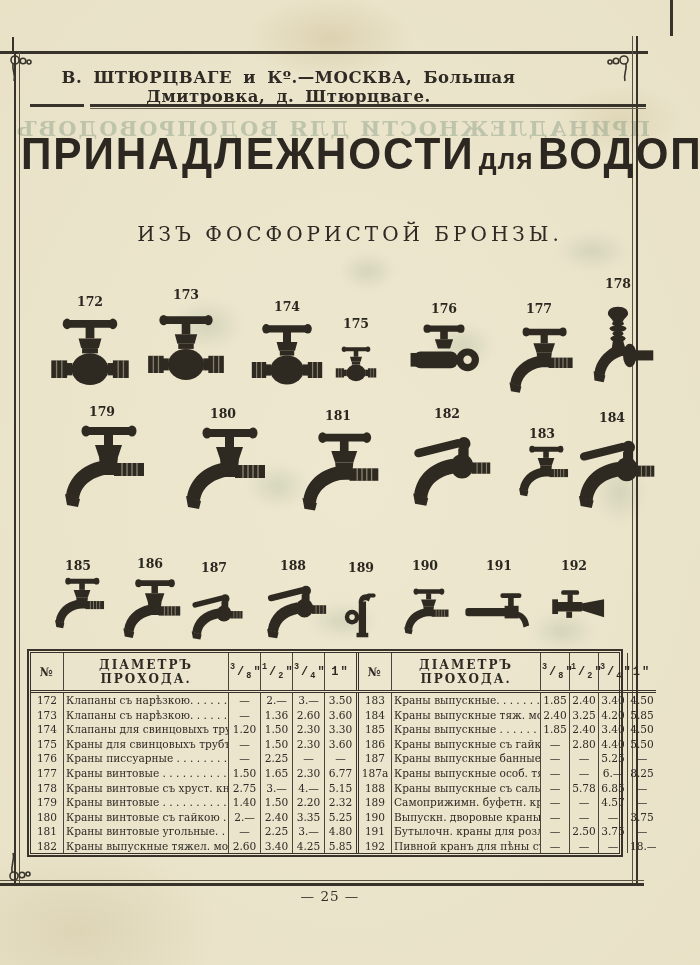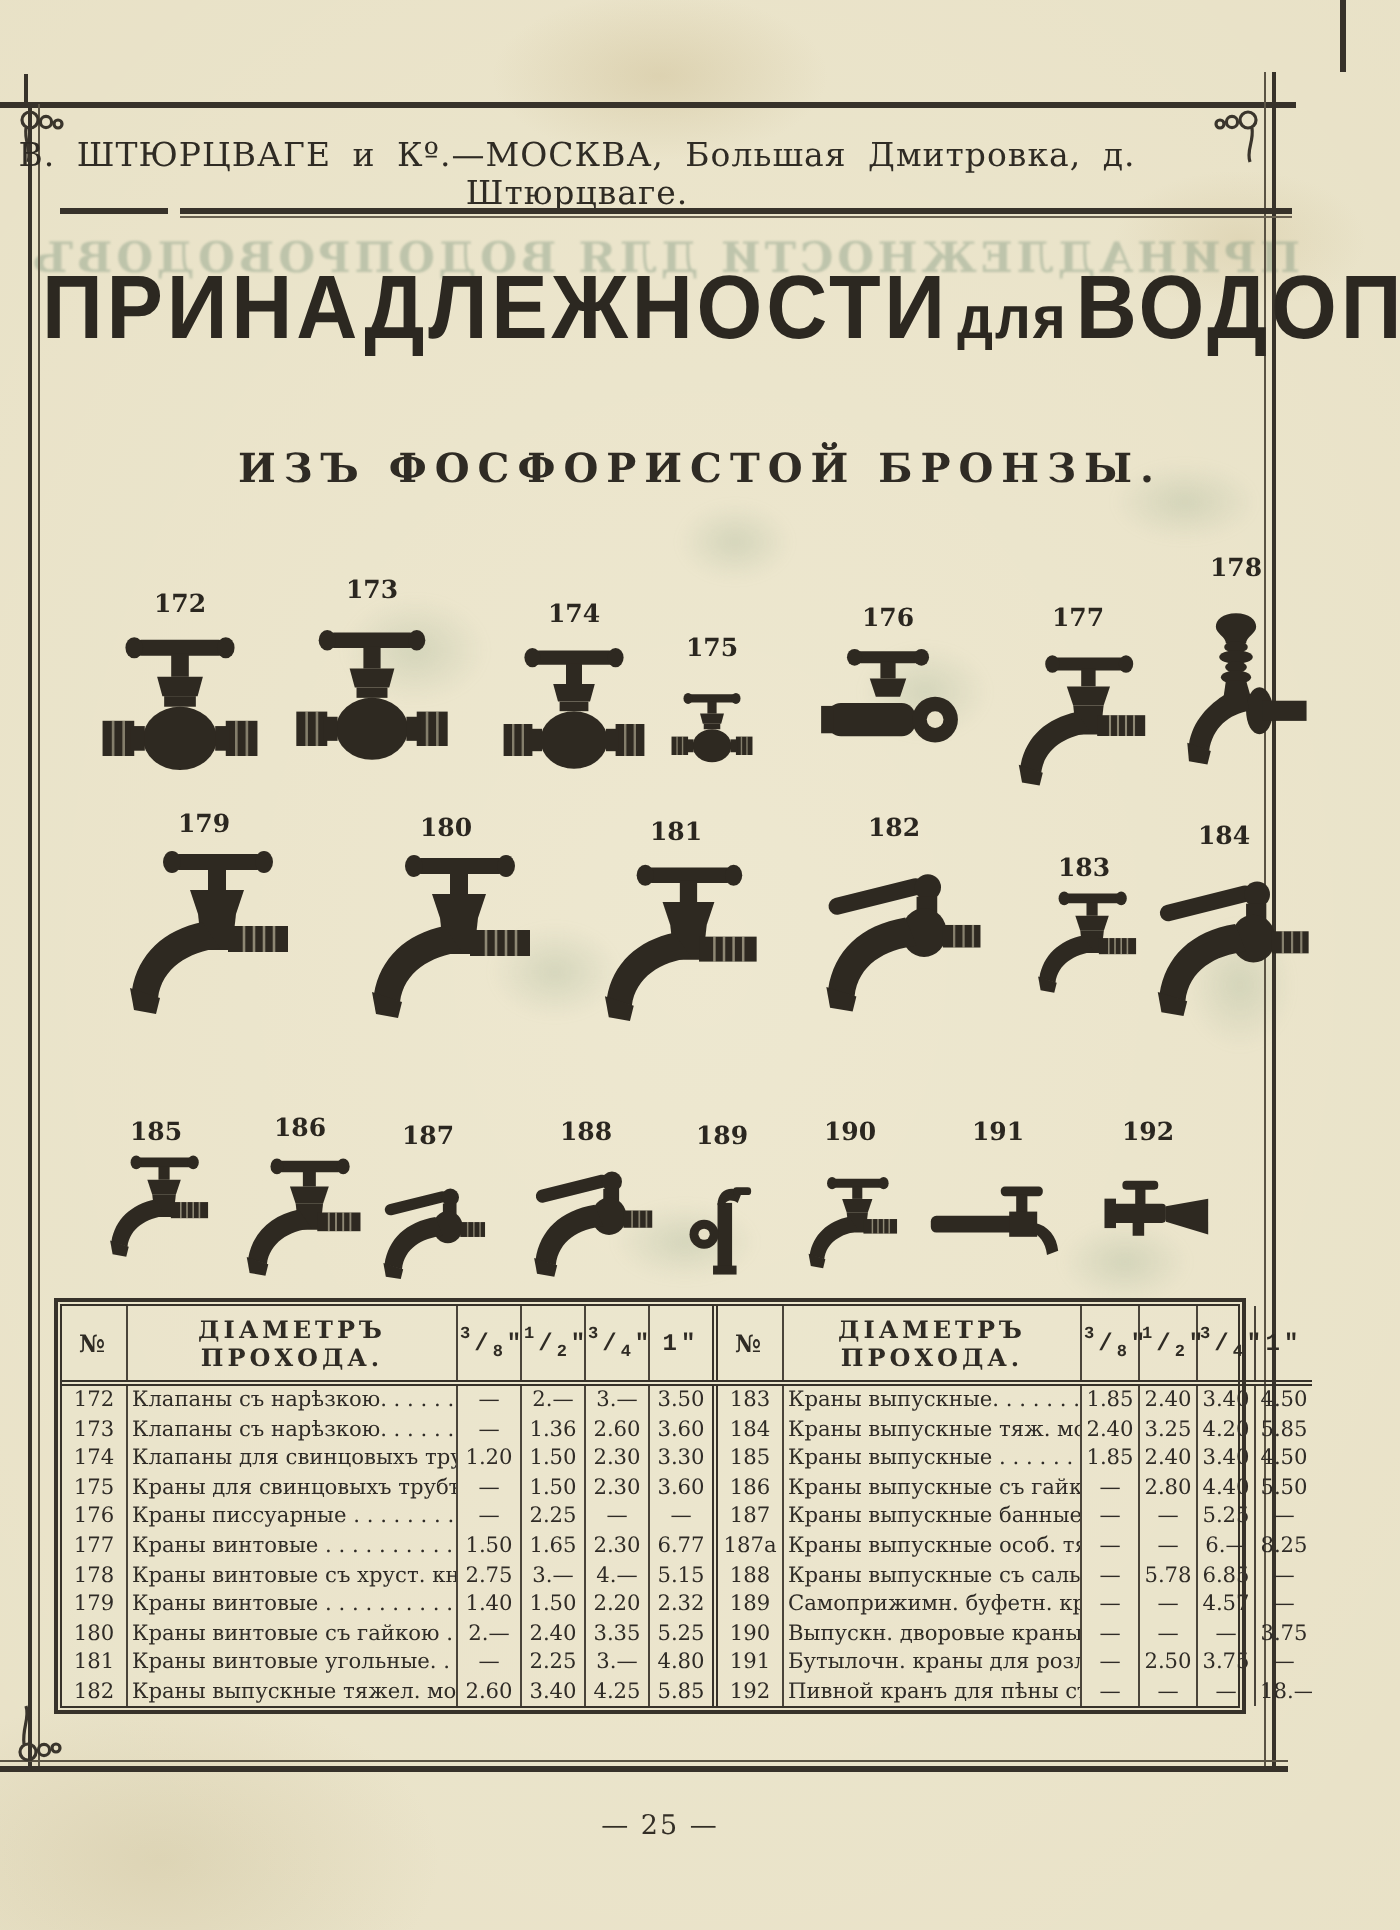--- a/index.html
+++ b/index.html
@@ -21,36 +21,36 @@
     filter:blur(3px);}
   .ghost-title{
     position:absolute;transform:scaleX(-1);color:rgba(128,152,128,.42);
     font-weight:bold;font-size:21px;letter-spacing:2px;text-align:center;
     filter:blur(.5px);white-space:nowrap;
   }
   .corner-orn{position:absolute;color:#3a352c;}
   
   .masthead{
     position:absolute;left:0;top:68px;width:577px;text-align:center;
-    font-size:16.5px;letter-spacing:.5px;word-spacing:5px;color:#2f2b24;
+    font-size:16.5px;letter-spacing:.5px;word-spacing:5px;color:#2f2b24;font-weight:bold;
   }
   .main-title{
     position:absolute;left:0;top:128px;width:700px;text-align:center;
     font-family:"Liberation Sans", sans-serif;font-weight:bold;color:#2c2821;
     transform:scaleX(.94);white-space:nowrap;
   }
   .main-title .big{font-size:45px;letter-spacing:2px;}
   .main-title .small{font-size:30px;letter-spacing:1px;}
   .subtitle{
     position:absolute;left:0;top:222px;width:700px;text-align:center;
-    font-weight:bold;font-size:20px;letter-spacing:4px;color:#2f2b24;
+    font-weight:normal;font-size:20px;letter-spacing:4px;color:#2f2b24;
   }
   .page-number{
     position:absolute;left:0;top:888px;width:660px;text-align:center;
-    font-size:13.5px;letter-spacing:1px;color:#332e26;margin-top:17px;
+    font-size:13.5px;letter-spacing:1px;color:#332e26;
   }
   
   .figure{position:absolute;text-align:center;color:#2e2921;}
   .fig-num{font-weight:bold;font-size:12.5px;height:15px;color:#2b2720;}
   .figure svg{display:block;margin:2px auto 0;}
   
   .table-wrap{
     position:absolute;left:30px;top:652px;width:588px;height:200px;
     border:1px solid #37322a;outline:2px solid #37322a;outline-offset:1px;
     display:flex;background:rgba(236,229,206,.35);

